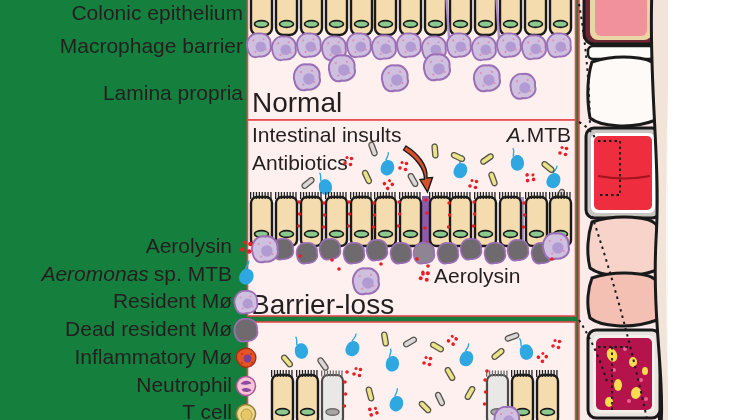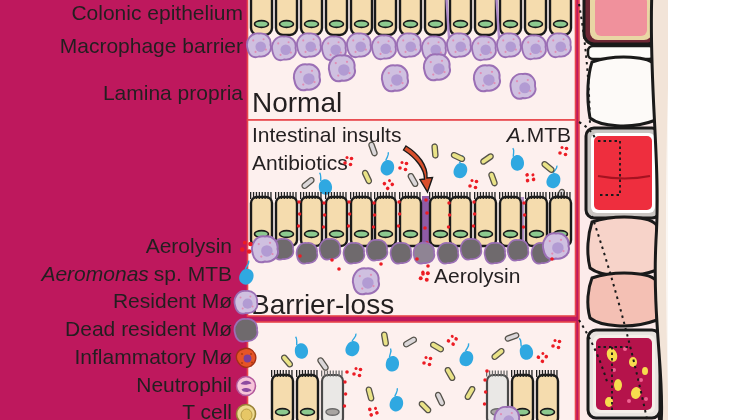--- a/index.html
+++ b/index.html
@@ -1,16 +1,16 @@
 <!DOCTYPE html>
 <html><head>
 <meta charset="utf-8">
 <style>
   html,body{margin:0;padding:0;background:#fff;}
-  #fig{position:relative;width:668px;height:420px;overflow:hidden;background:#be185d;
+  #fig{position:relative;width:668px;height:420px;overflow:hidden;background:#15803d;
        font-family:"Liberation Sans",sans-serif;}
   svg{position:absolute;left:0;top:0;}
   text{fill:#231f20;}
 </style>
 </head>
 <body>
 
 <div id="fig">
 <svg width="744" height="420" viewBox="0 0 744 420">
   <defs>

